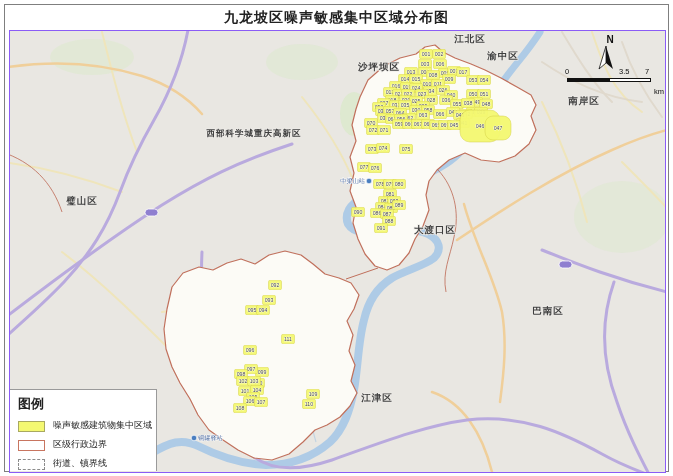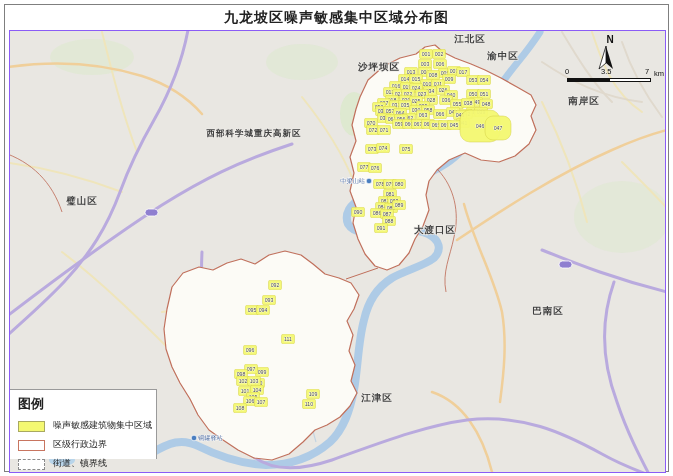--- a/index.html
+++ b/index.html
@@ -6,42 +6,42 @@
   .page{position:relative;width:673px;height:476px;background:#ffffff;
         font-family:"Liberation Sans","DejaVu Sans",sans-serif;overflow:hidden;border-radius:8px;}
   .figure{position:absolute;left:4px;top:4px;width:663px;height:466px;
           border:1px solid #7f7f7f;background:#fff;}
   .title-bar{height:24px;line-height:24px;text-align:center;font-size:14px;
              font-weight:bold;color:#222;letter-spacing:1px;}
   .map-area{position:absolute;left:4px;top:25px;width:655px;height:441px;
             border:1px solid #8b5cf6;background:#e9e7e2;}
   .map-area svg{display:block;}
   
-  .legend{position:absolute;left:0px;top:358px;width:147px;height:70px;
+  .legend{position:absolute;left:0px;top:358px;width:147px;height:82px;
           background:#ffffff;border:1px solid #9a9a9a;border-left:none;border-bottom:none;
           box-sizing:border-box;padding:4px 6px 16px 6px;}
   .legend-title{font-size:13px;font-weight:bold;color:#222;margin:1px 0 6px 2px;}
   .legend-item{display:flex;align-items:flex-end;margin-bottom:6px;}
   .legend-swatch{width:27px;height:11px;box-sizing:border-box;margin:0 8px 0 2px;flex:none;}
   .sw-yellow{background:#f4f871;border:1px solid #a9a960;}
   .sw-dashed{background:#fff;border:1px dashed #8c8c8c;}
   .sw-redline{background:#fff;border:1.5px solid #c87560;}
   .legend-label{font-size:9px;color:#222;white-space:nowrap;}
   
   .compass{position:absolute;left:588px;top:3px;width:24px;text-align:center;}
   .compass-n{font-size:10px;font-weight:bold;color:#111;}
   
   .scalebar{position:absolute;left:549px;top:36px;width:110px;height:22px;font-size:7.5px;color:#111;}
   .scalebar .tick{position:absolute;top:0;}
-  .t0{left:6px;} .t1{left:42px;} .t2{left:86px;}
+  .t0{left:6px;} .t1{left:60px;} .t2{left:86px;}
   .bar{position:absolute;left:8px;top:11px;width:84px;height:4px;border:1px solid #111;
        box-sizing:border-box;display:flex;}
   .bar-black{width:42px;background:#111;}
   .bar-white{flex:1;background:#fff;}
-  .unit{position:absolute;left:95px;top:2px;}
+  .unit{position:absolute;left:95px;top:20px;}
 </style>
 </head>
 <body>
 
 <div class="page">
   <div class="figure">
     <div class="title-bar">九龙坡区噪声敏感集中区域分布图</div>
 
     <div class="map-area">
       <svg id="map-svg" width="655" height="441" viewBox="8 29 655 441">

